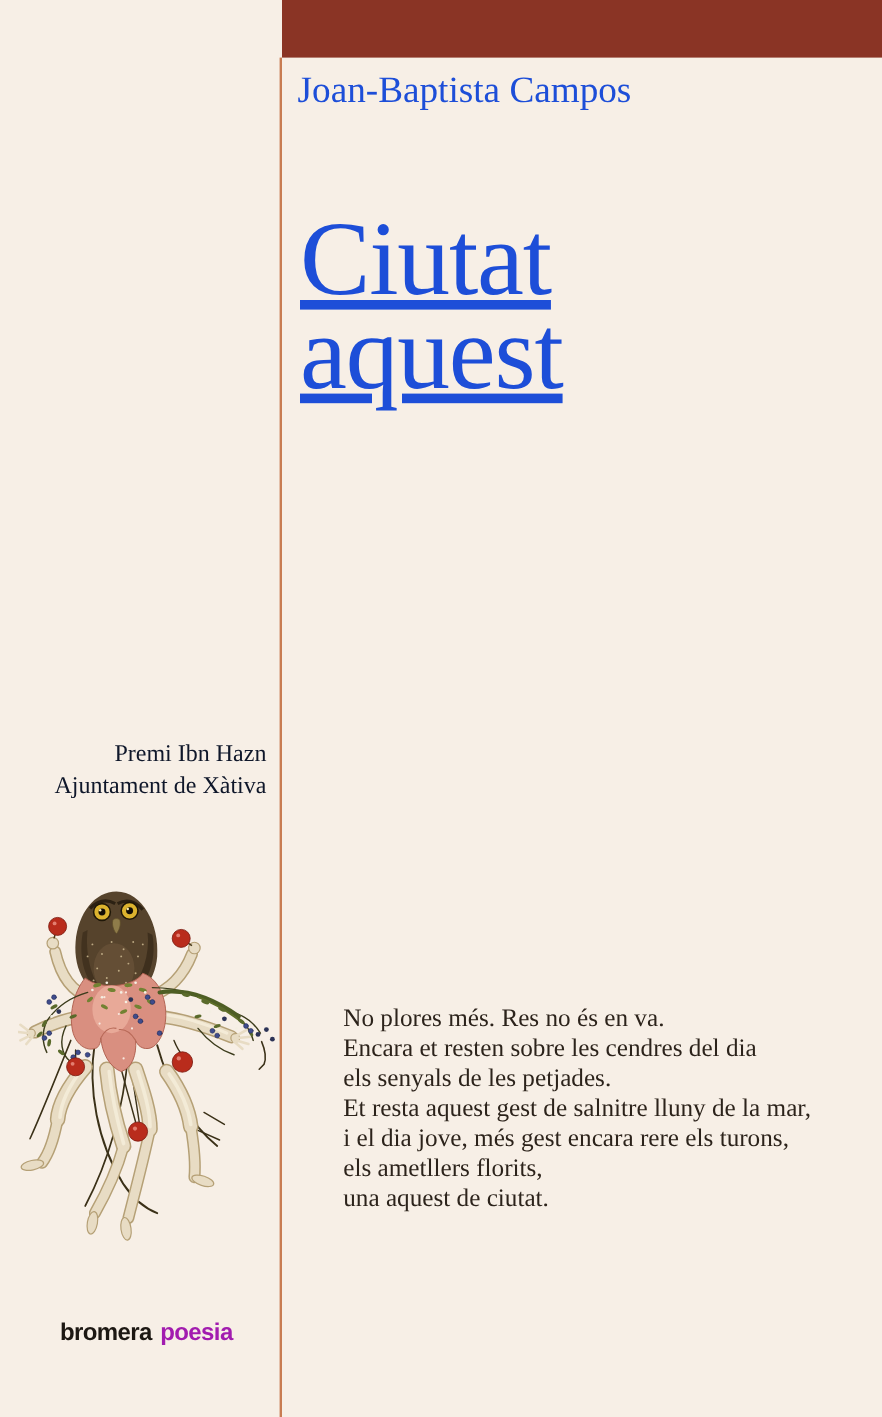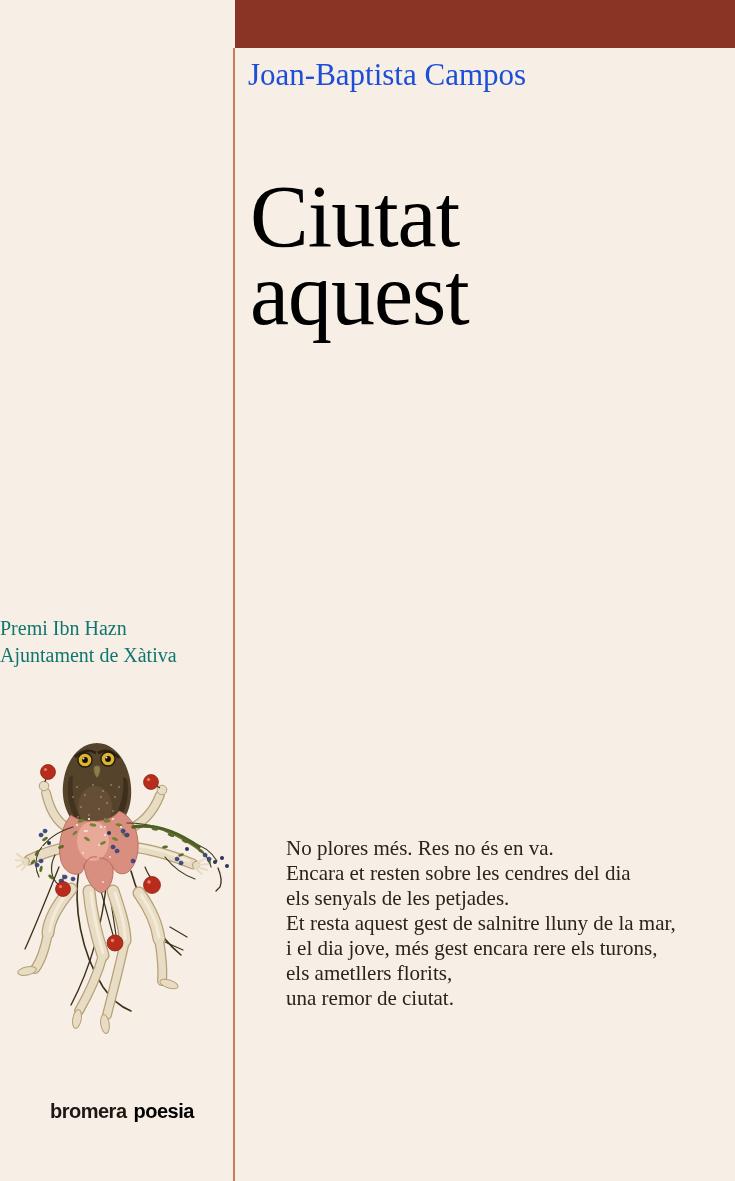--- a/index.html
+++ b/index.html
@@ -17,45 +17,46 @@
   .vline {
     position:absolute; left:233px; top:48px; width:2px; height:1133px;
     background:#c87c52;
   }
   .author {
     position:absolute; left:248px; top:57px;
     font-size:31px; color:#1d4ed8; white-space:nowrap;
   }
   .title {
     position:absolute; left:250px; top:178px;
-    font-size:88px; line-height:78px; color:#000000;
+    font-size:88px; line-height:78px; color:#1d4ed8;
     letter-spacing:-1px;
+    text-decoration:underline;
   }
   .title span { display:block; }
   .award {
     position:absolute; left:0; top:615px; width:222px;
-    font-size:20px; line-height:27px; color:#0f766e;
+    text-align:right; font-size:20px; line-height:27px; color:#0f172a;
   }
   .award div { white-space:nowrap; }
   .illus {
     position:absolute; left:15px; top:727px; width:220px; height:315px;
   }
   .poem {
     position:absolute; left:250px; top:836px;
     font-size:21px; line-height:25px; color:#2c231b;margin-left:36px;
   }
   .poem div { white-space:nowrap; }
   .logo {
     position:absolute; left:50px; top:1100px;
     font-family:"Liberation Sans", sans-serif;
     font-weight:bold; font-size:20px; line-height:22px;
     letter-spacing:-0.5px; white-space:nowrap;
   }
   .logo .pub { color:#1d1813; }
-  .logo .col { color:#000000; margin-left:7px; }
+  .logo .col { color:#a21caf; margin-left:7px; }
 </style>
 </head>
 <body>
 
 <div class="top-bar"></div>
 <div class="vline"></div>
 
 <div class="author">Joan-Baptista Campos</div>
 
 <div class="title">
@@ -293,18 +294,18 @@
 </svg>
 </div>
 
 <div class="poem">
   <div>No plores més. Res no és en va.</div>
   <div>Encara et resten sobre les cendres del dia</div>
   <div>els senyals de les petjades.</div>
   <div>Et resta aquest gest de salnitre lluny de la mar,</div>
   <div>i el dia jove, més gest encara rere els turons,</div>
   <div>els ametllers florits,</div>
-  <div>una remor de ciutat.</div>
+  <div>una aquest de ciutat.</div>
 </div>
 
 <div class="logo">
   <span class="pub">bromera</span><span class="col">poesia</span>
 </div>
 
 </body></html>

